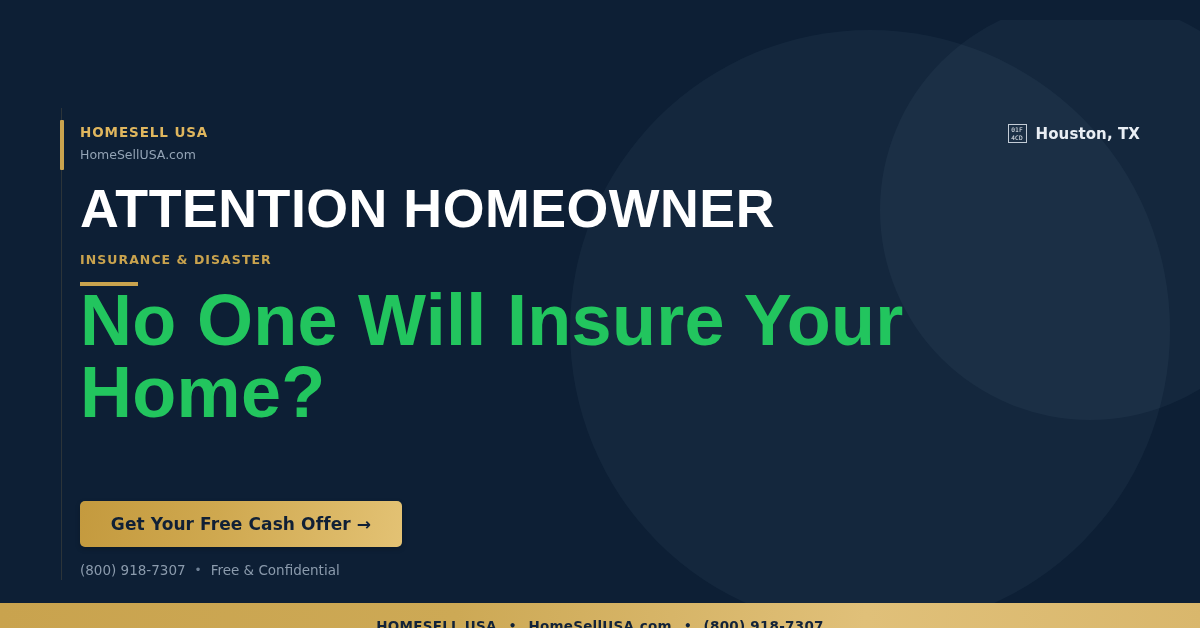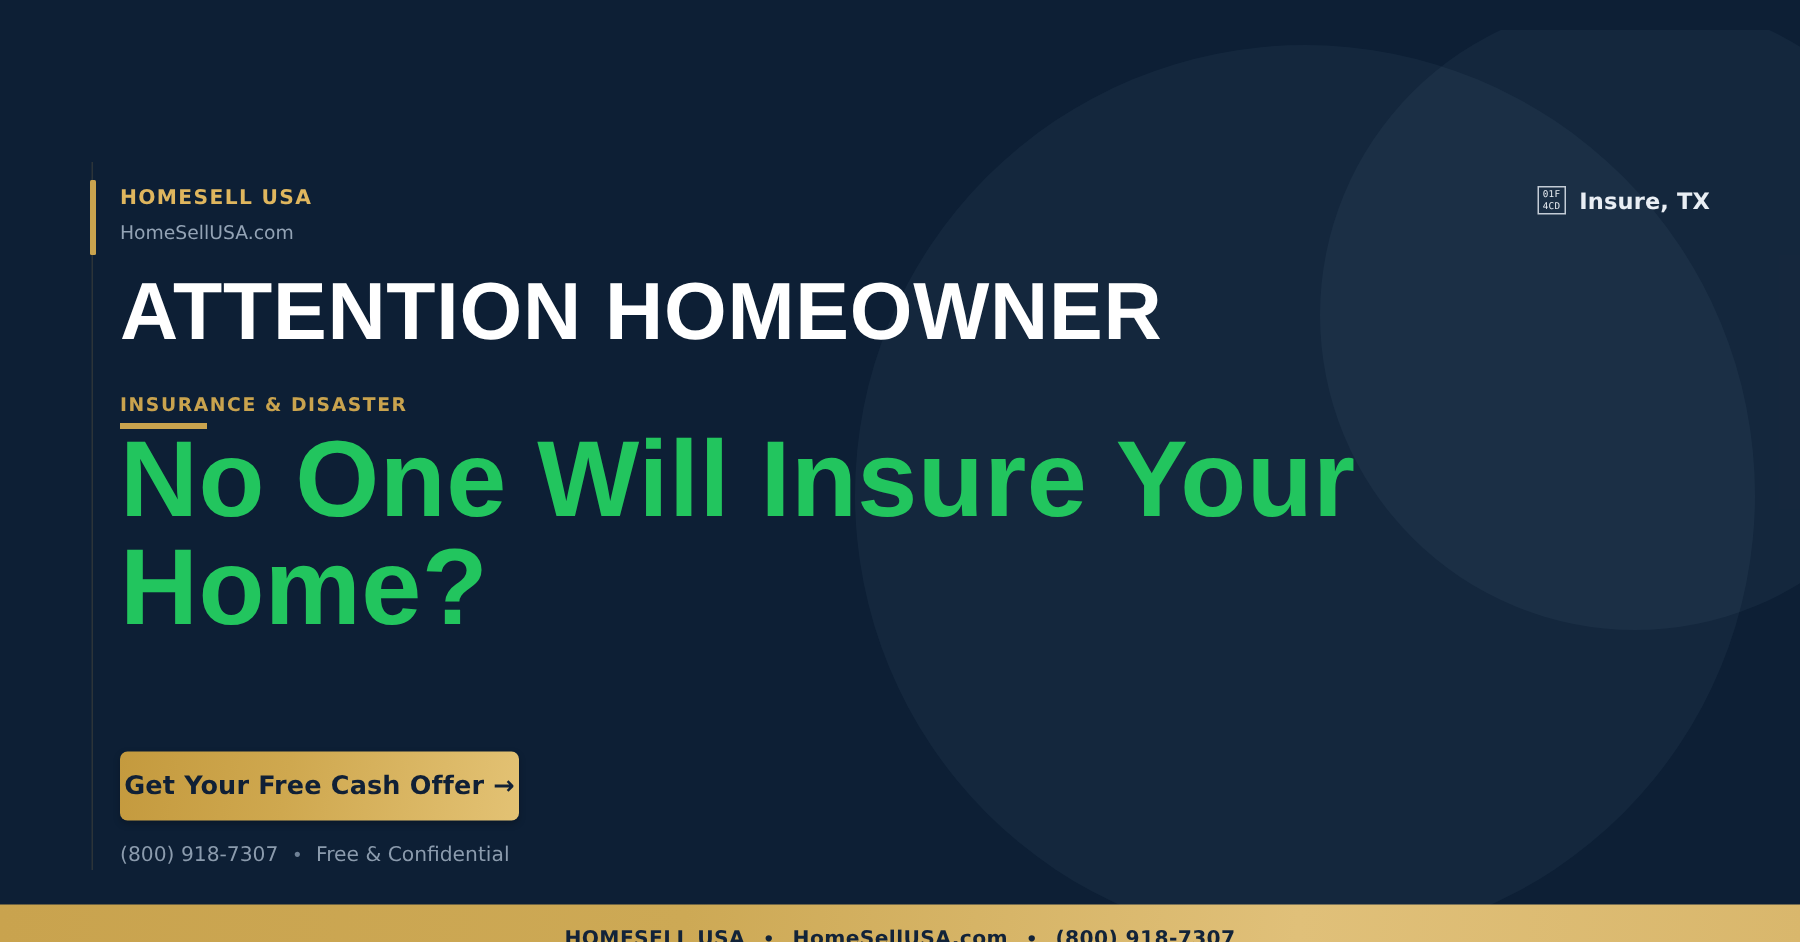--- a/index.html
+++ b/index.html
@@ -143,21 +143,21 @@
     line-height: 60px;
     white-space: nowrap;
     transform: scaleX(0.995);
     transform-origin: left center;
   }
 
   
   #eyebrow {
     position: absolute;
     left: 80px;
-    top: 242px;
+    top: 232px;
     font-family: "DejaVu Sans", sans-serif;
     font-size: 12.5px;
     font-weight: bold;
     letter-spacing: 1.05px;
     color: #c9a34e;
     line-height: 15px;
     white-space: nowrap;
   }
   #eyebrow-rule {
     position: absolute;
@@ -194,21 +194,21 @@
     color: #c5d0dc;
     line-height: 28px;
     white-space: nowrap;
   }
 
   
   #cta-button {
     position: absolute;
     left: 80px;
     top: 481px;
-    width: 266px;
+    width: 322px;
     height: 46px;
     border: none;
     border-radius: 5px;
     background: linear-gradient(100deg, #c49a3e 0%, #cfa84f 42%, #e3c274 100%);
     display: flex;
     align-items: center;
     justify-content: center;
     cursor: pointer;
     box-shadow: 0 2px 5px rgba(0,0,0,0.22);
   }
@@ -281,21 +281,21 @@
     <div id="brand-site">HomeSellUSA.com</div>
   </div>
 
   <div id="location-badge">
     <span id="pin-icon">
       <span class="tofu">
         <span>01F</span>
         <span>4CD</span>
       </span>
     </span>
-    <span id="location-text">Insure, TX</span>
+    <span id="location-text">Houston, TX</span>
   </div>
 
   <div id="attention-line">ATTENTION HOMEOWNER</div>
 
   <div id="eyebrow">INSURANCE &amp; DISASTER</div>
   <div id="eyebrow-rule"></div>
 
   <h1 id="headline">No One Will Insure Your Home?</h1>
 
 

